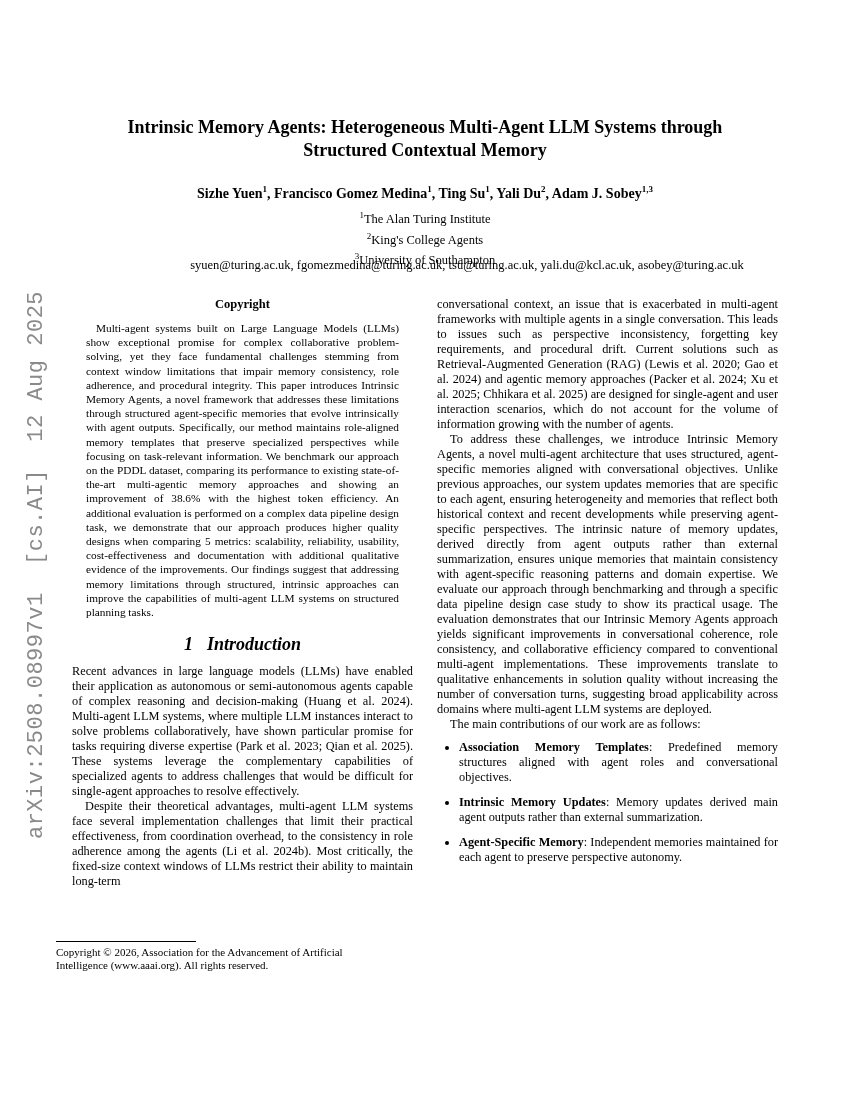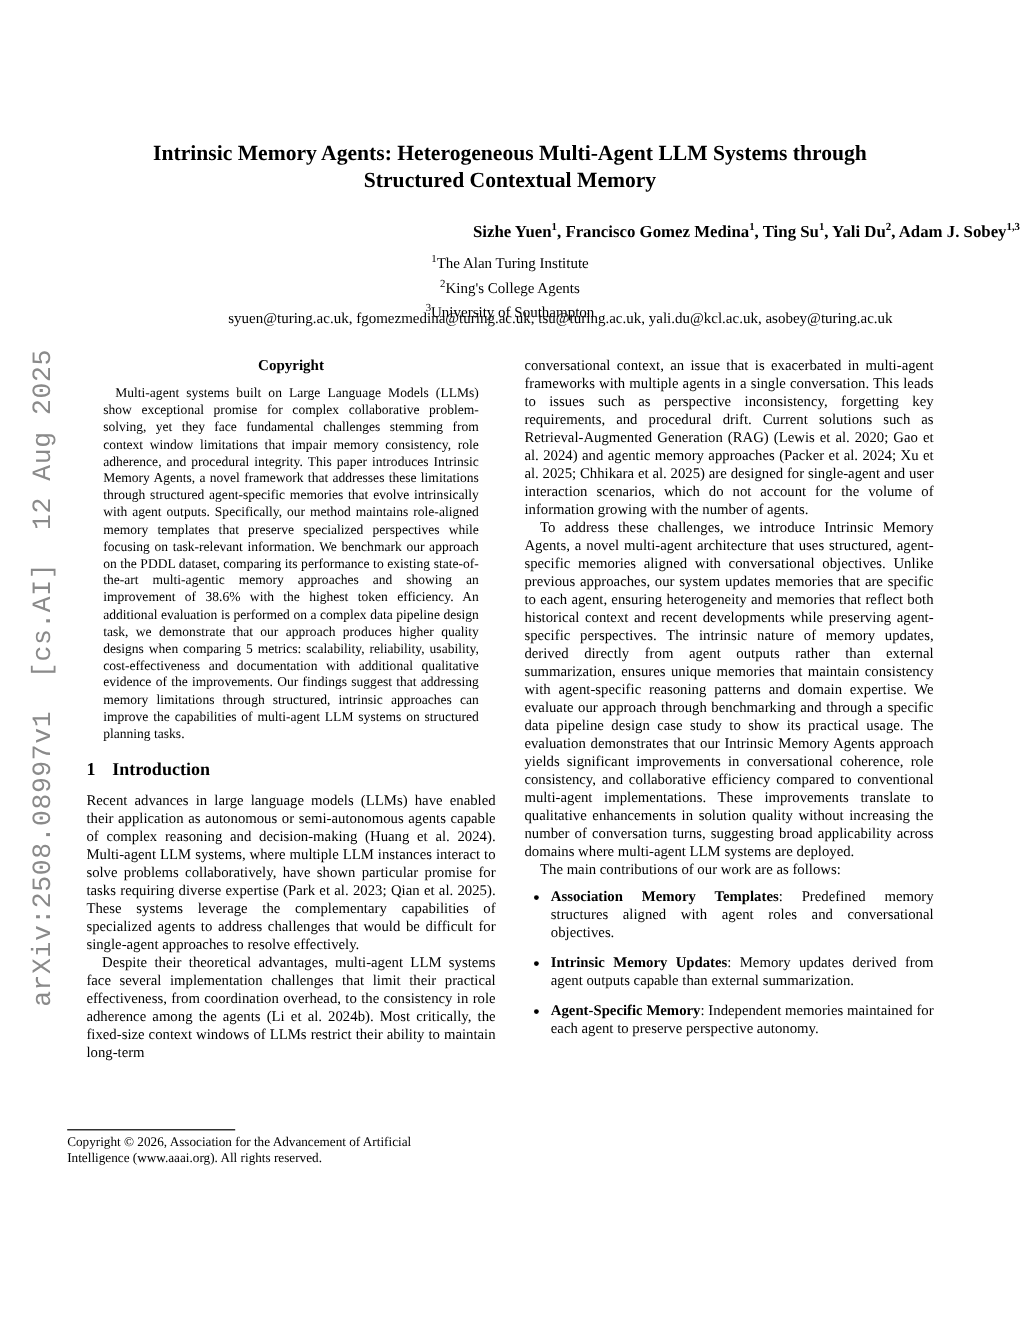--- a/index.html
+++ b/index.html
@@ -31,21 +31,21 @@
     text-align: center;
     font-weight: bold;
     font-size: 18px;
     line-height: 23px;
   }
   .authors {
     position: absolute;
     top: 184px;
     left: 0;
     width: 100%;
-    text-align: right;
+    text-align: center;
     font-weight: bold;
     font-size: 14px;
   }
   sup { font-size: 9px; }
   .affiliations {
     position: absolute;
     top: 207px;
     left: 0;
     width: 100%;
     text-align: center;
@@ -77,23 +77,25 @@
     margin: 0 0 9px 0;
   }
   .abstract-text {
     margin: 0 14px;
     font-size: 11.3px;
     line-height: 14.2px;
     text-align: justify;
     text-indent: 10px;
   }
   .section-heading {
+    text-align: center;
     font-weight: bold;
-    font-size: 15px;
+    font-size: 18px;
     margin: 15px 0 9px 0;
+    font-style: italic;
   }
   .section-heading .sec-num { margin-right: 14px; }
   p.body-par {
     margin: 0;
     font-size: 12.3px;
     line-height: 15px;
     text-align: justify;
   }
   p.body-par.indent { text-indent: 13px; }
   ul.contributions {
@@ -157,21 +159,21 @@
       <p class="body-par indent">Despite their theoretical advantages, multi-agent LLM systems face several implementation challenges that limit their practical effectiveness, from coordination overhead, to the consistency in role adherence among the agents (Li et al. 2024b). Most critically, the fixed-size context windows of LLMs restrict their ability to maintain long-term</p>
     </div>
 
     <div class="col">
       <p class="body-par">conversational context, an issue that is exacerbated in multi-agent frameworks with multiple agents in a single conversation. This leads to issues such as perspective inconsistency, forgetting key requirements, and procedural drift. Current solutions such as Retrieval-Augmented Generation (RAG) (Lewis et al. 2020; Gao et al. 2024) and agentic memory approaches (Packer et al. 2024; Xu et al. 2025; Chhikara et al. 2025) are designed for single-agent and user interaction scenarios, which do not account for the volume of information growing with the number of agents.</p>
       <p class="body-par indent">To address these challenges, we introduce Intrinsic Memory Agents, a novel multi-agent architecture that uses structured, agent-specific memories aligned with conversational objectives. Unlike previous approaches, our system updates memories that are specific to each agent, ensuring heterogeneity and memories that reflect both historical context and recent developments while preserving agent-specific perspectives. The intrinsic nature of memory updates, derived directly from agent outputs rather than external summarization, ensures unique memories that maintain consistency with agent-specific reasoning patterns and domain expertise. We evaluate our approach through benchmarking and through a specific data pipeline design case study to show its practical usage. The evaluation demonstrates that our Intrinsic Memory Agents approach yields significant improvements in conversational coherence, role consistency, and collaborative efficiency compared to conventional multi-agent implementations. These improvements translate to qualitative enhancements in solution quality without increasing the number of conversation turns, suggesting broad applicability across domains where multi-agent LLM systems are deployed.</p>
       <p class="body-par indent">The main contributions of our work are as follows:</p>
 
       <ul class="contributions">
         <li><b>Association Memory Templates</b><span>: Predefined memory structures aligned with agent roles and conversational objectives.</span></li>
-        <li><b>Intrinsic Memory Updates</b><span>: Memory updates derived from agent outputs capable than external summarization.</span></li>
+        <li><b>Intrinsic Memory Updates</b><span>: Memory updates derived main agent outputs rather than external summarization.</span></li>
         <li><b>Agent-Specific Memory</b><span>: Independent memories maintained for each agent to preserve perspective autonomy.</span></li>
       </ul>
     </div>
 
   </div>
 
   <div class="footnote">
     <div class="footnote-rule"></div>
     <div>Copyright © 2026, Association for the Advancement of Artificial Intelligence (www.aaai.org). All rights reserved.</div>
   </div>

